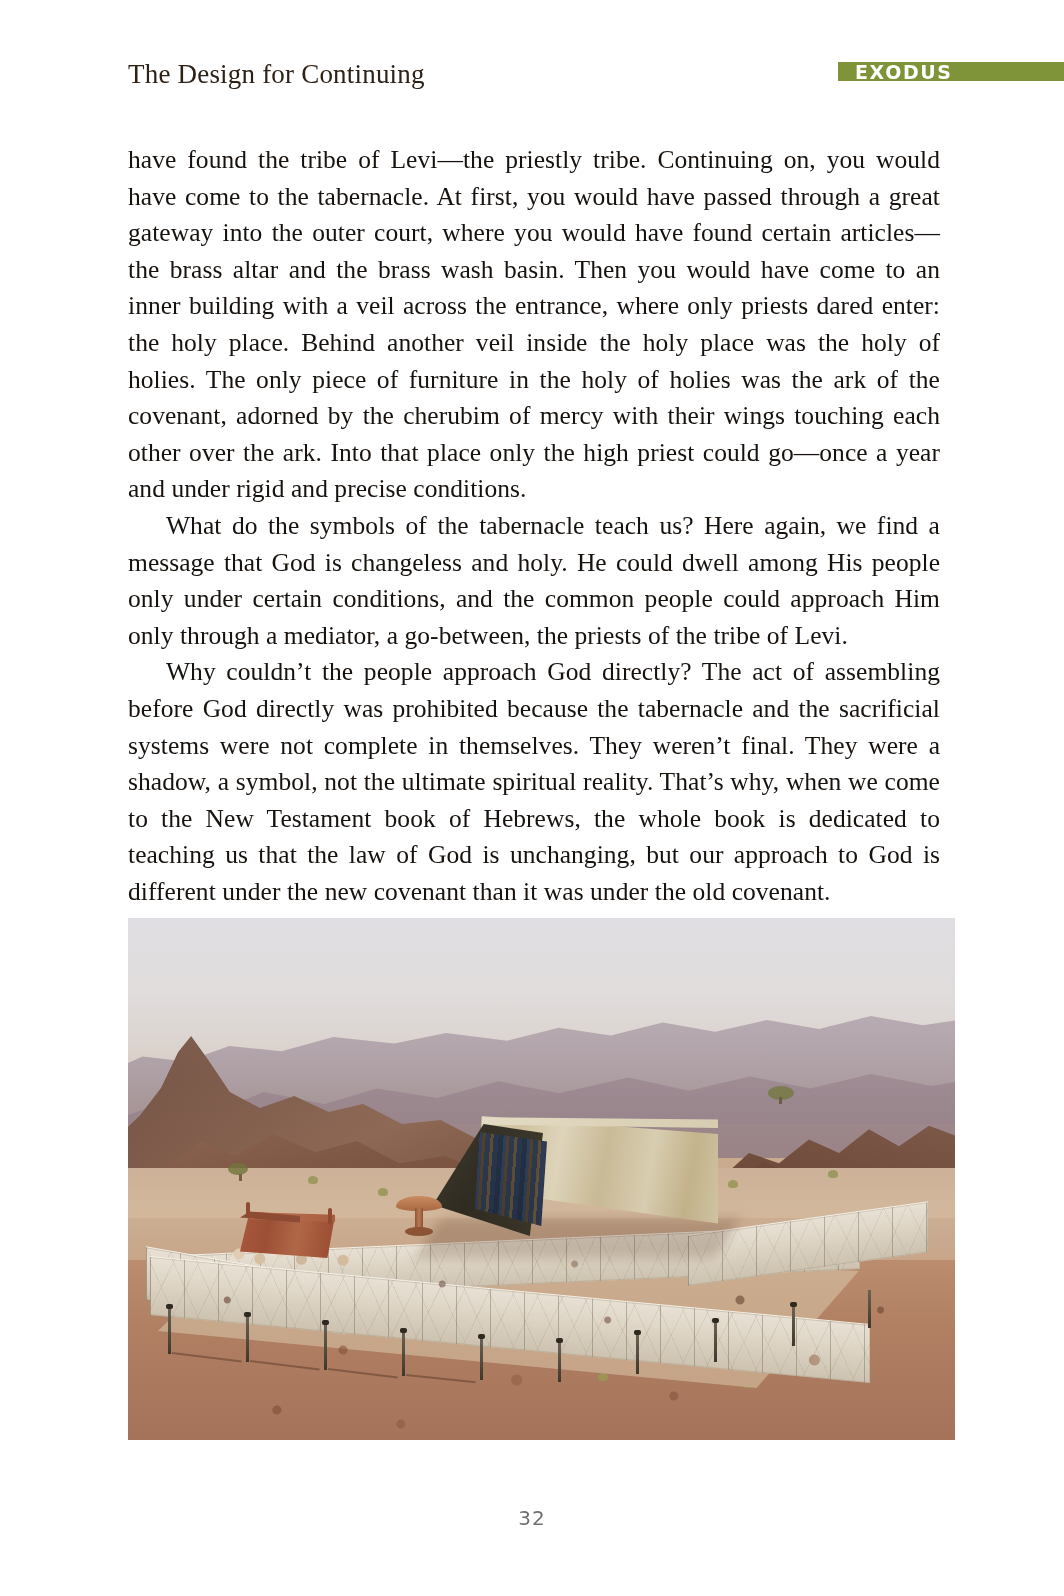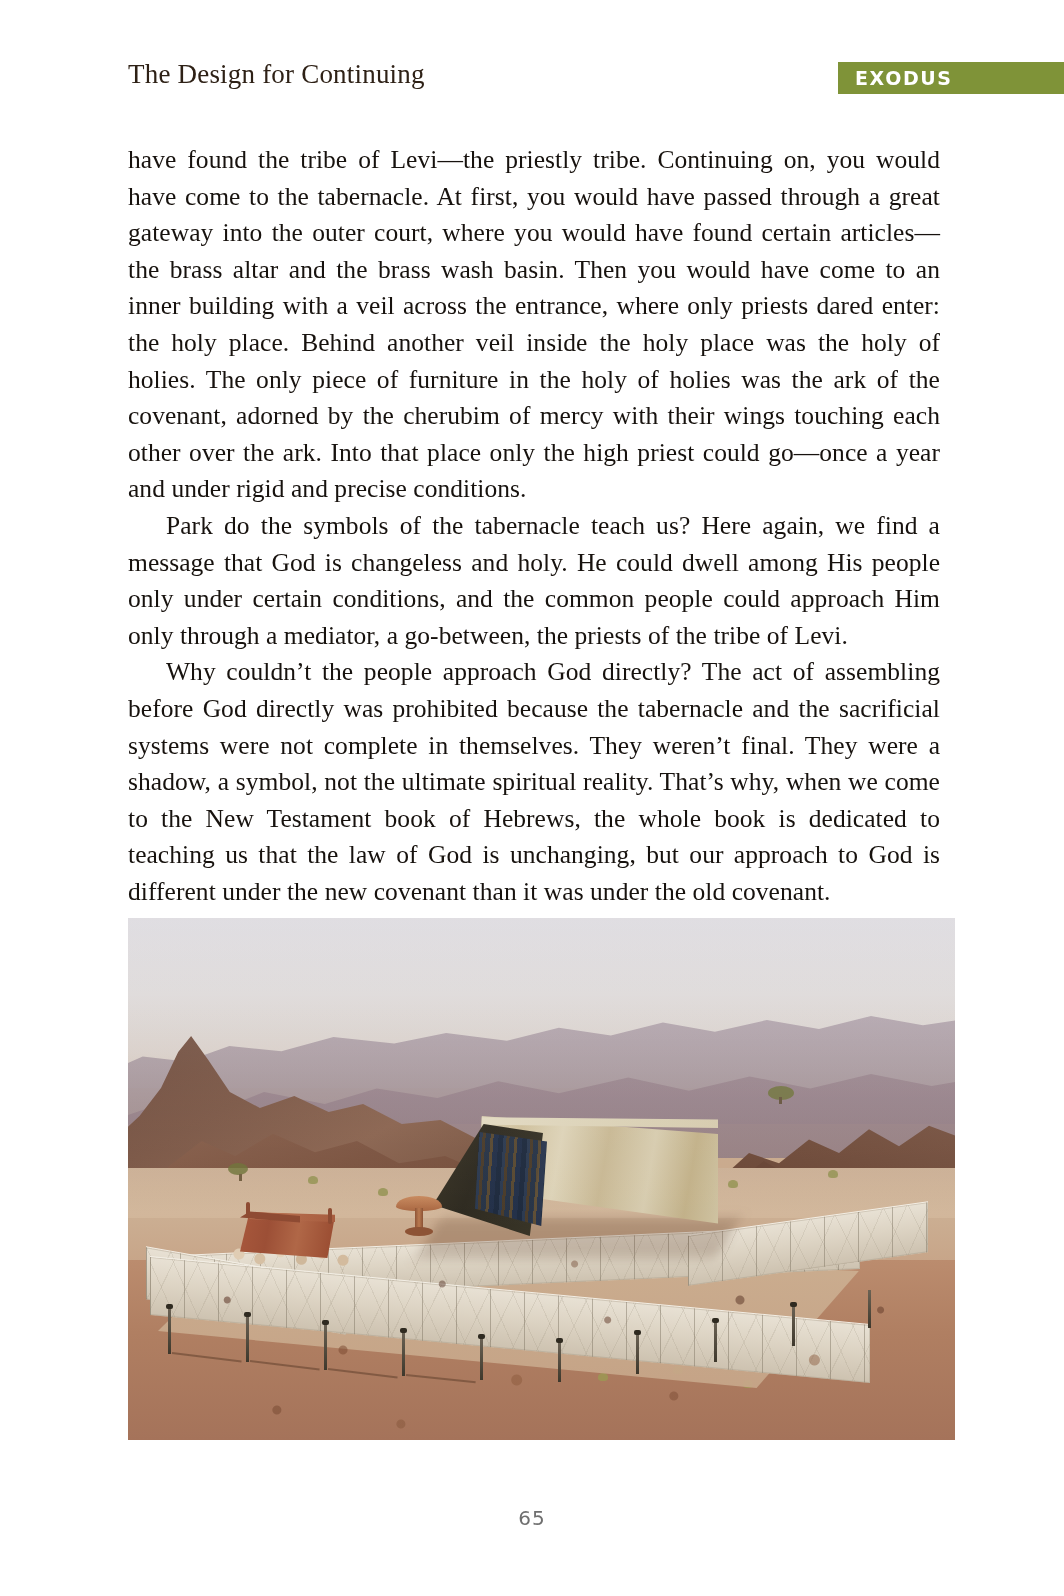--- a/index.html
+++ b/index.html
@@ -30,21 +30,21 @@
     line-height: 36px;
     color: #2e2116;
     letter-spacing: 0.2px;
     white-space: nowrap;
   }
   .book-tab {
     position: absolute;
     left: 838px;
     top: 62px;
     right: 0;
-    height: 32px;
+    height: 19px;
     background: #7f9338;
     display: flex;
     align-items: center;
   }
   .book-tab-label {
     font-family: "DejaVu Sans", sans-serif;
     font-size: 19px;
     font-weight: 700;
     letter-spacing: 1.6px;
     color: #ffffff;
@@ -424,21 +424,21 @@
 <div class="running-head">
   <div class="running-head-title">The Design for Continuing</div>
 </div>
 
 <div class="book-tab">
   <span class="book-tab-label">EXODUS</span>
 </div>
 
 <div class="text-column">
   <p class="para">have found the tribe of Levi—the priestly tribe. Continuing on, you would have come to the tabernacle. At first, you would have passed through a great gateway into the outer court, where you would have found certain articles—the brass altar and the brass wash basin. Then you would have come to an inner building with a veil across the entrance, where only priests dared enter: the holy place. Behind another veil inside the holy place was the holy of holies. The only piece of furniture in the holy of holies was the ark of the covenant, adorned by the cherubim of mercy with their wings touching each other over the ark. Into that place only the high priest could go—once a year and under rigid and precise conditions.</p>
-  <p class="para indent">Park do the symbols of the tabernacle teach us? Here again, we find a message that God is changeless and holy. He could dwell among His people only under certain conditions, and the common people could approach Him only through a mediator, a go-between, the priests of the tribe of Levi.</p>
+  <p class="para indent">What do the symbols of the tabernacle teach us? Here again, we find a message that God is changeless and holy. He could dwell among His people only under certain conditions, and the common people could approach Him only through a mediator, a go-between, the priests of the tribe of Levi.</p>
   <p class="para indent">Why couldn’t the people approach God directly? The act of assembling before God directly was prohibited because the tabernacle and the sacrificial systems were not complete in themselves. They weren’t final. They were a shadow, a symbol, not the ultimate spiritual reality. That’s why, when we come to the New Testament book of Hebrews, the whole book is dedicated to teaching us that the law of God is unchanging, but our approach to God is different under the new covenant than it was under the old covenant.</p>
   <p class="para indent last-line-left">In Exodus, only the high priest could enter the holy of holies. But in Hebrews</p>
 </div>
 
 <div class="figure">
 
   <div class="photo">
     <div class="sky"></div>
     <div class="ridge-far"></div>
     <div class="ridge-mid"></div>
@@ -517,13 +517,13 @@
     <div class="guy-shadow" style="left:44px; top:434px; width:70px; transform:rotate(7deg);"></div>
     <div class="guy-shadow" style="left:122px; top:442px; width:70px; transform:rotate(7deg);"></div>
     <div class="guy-shadow" style="left:200px; top:450px; width:70px; transform:rotate(7deg);"></div>
     <div class="guy-shadow" style="left:278px; top:456px; width:70px; transform:rotate(6deg);"></div>
 
     <div class="ground-texture"></div>
     <div class="photo-haze"></div>
   </div>
 </div>
 
-<div class="folio">65</div>
+<div class="folio">32</div>
 
 </body></html>

